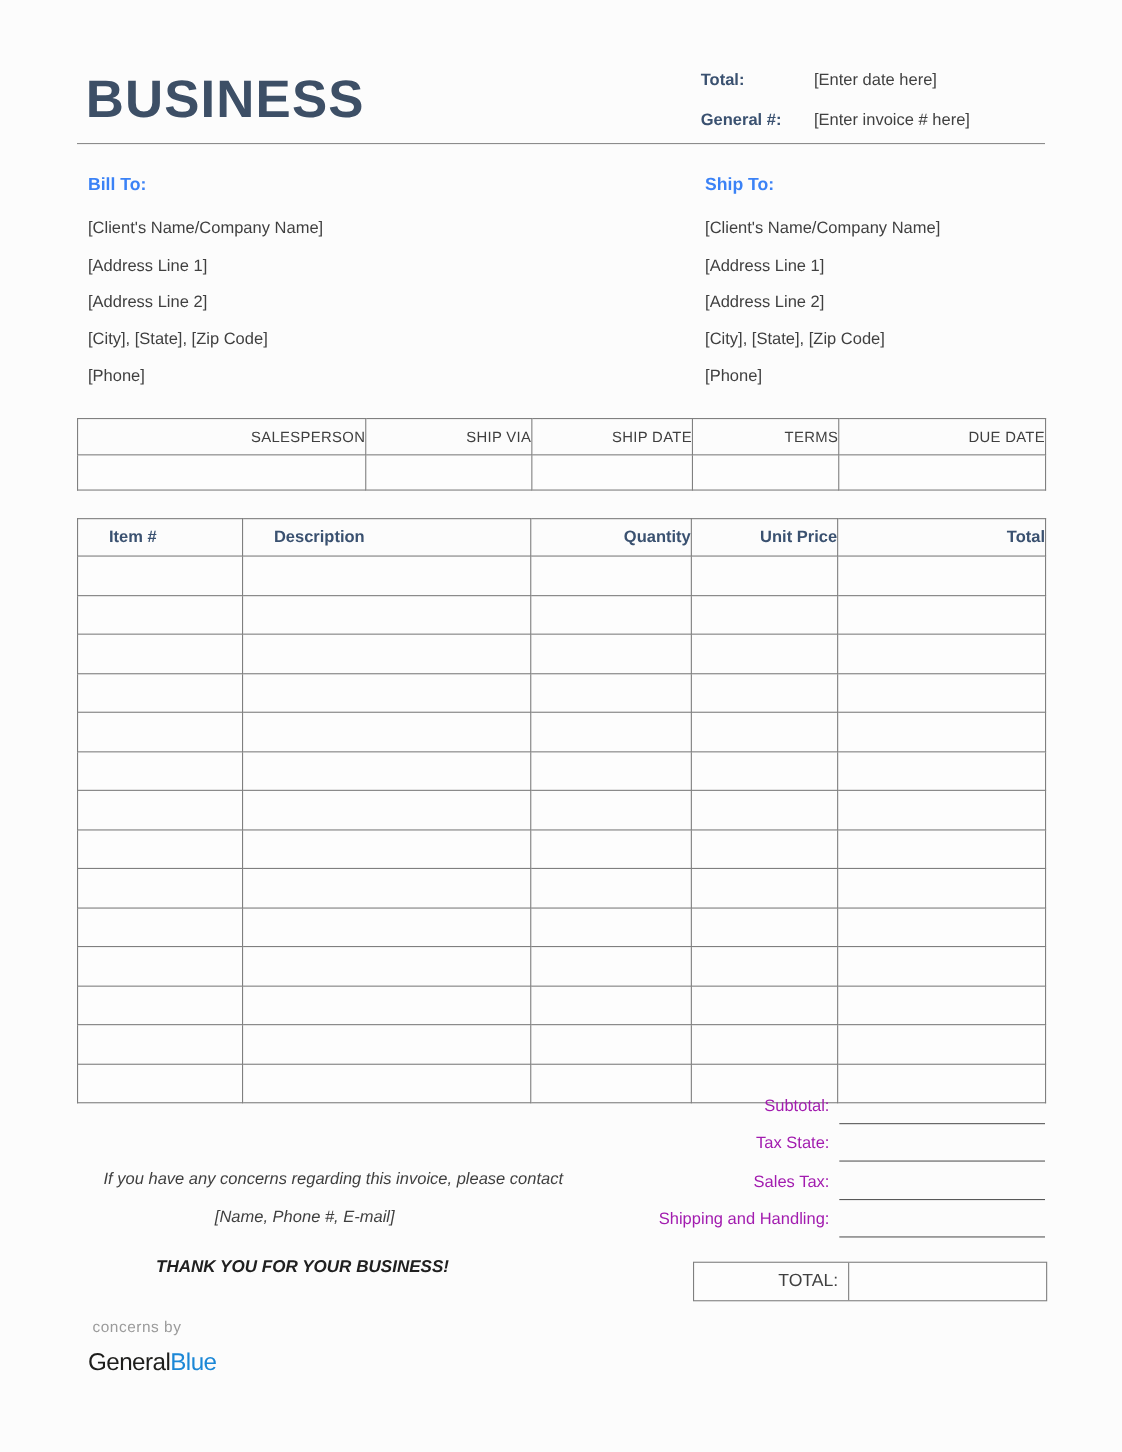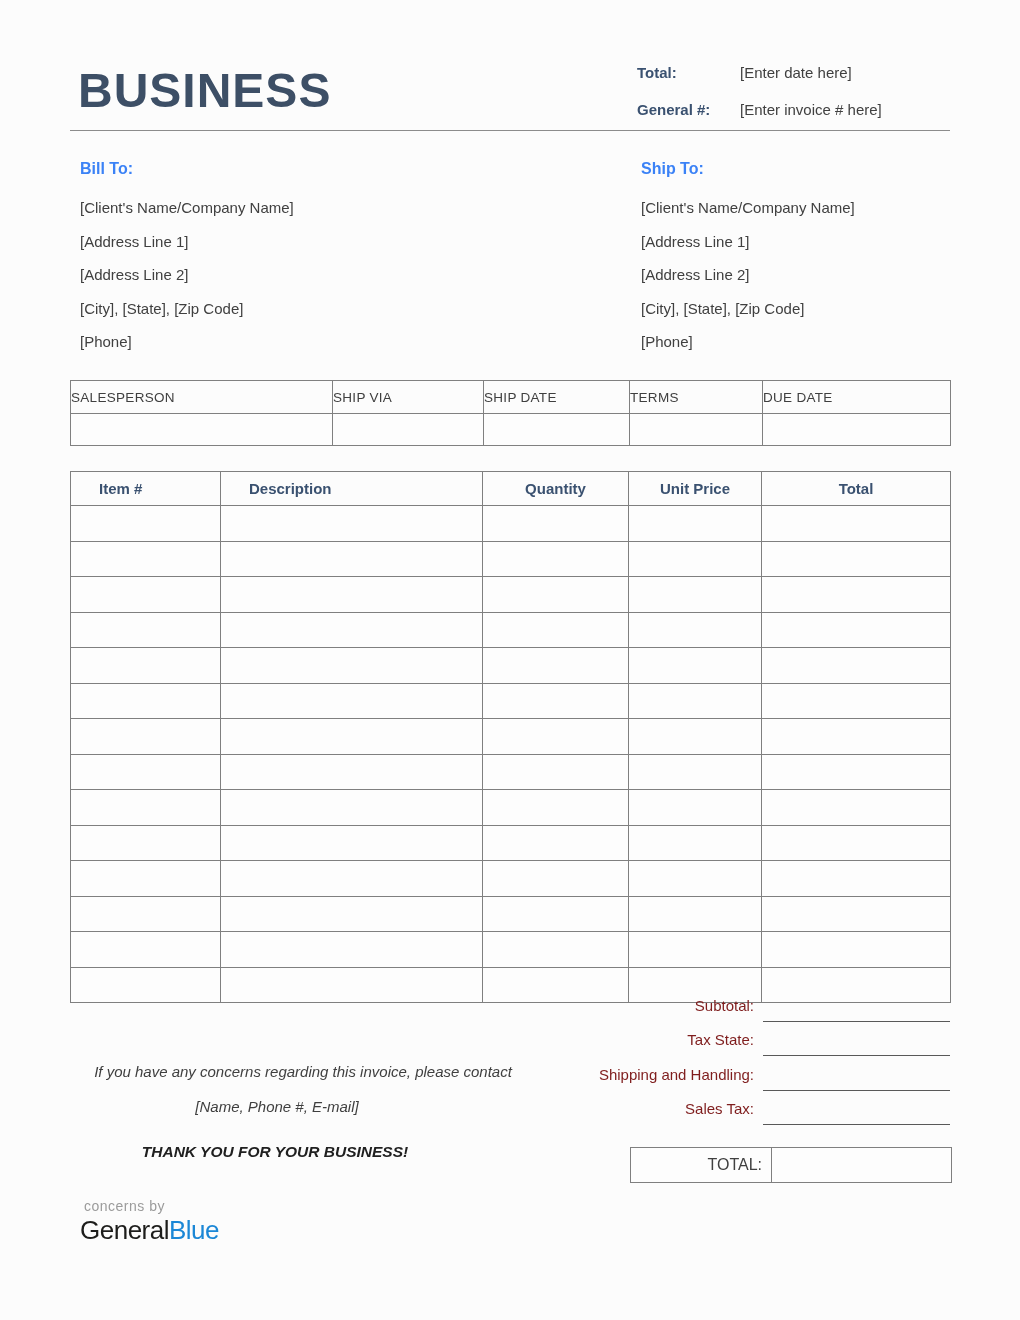--- a/index.html
+++ b/index.html
@@ -27,57 +27,57 @@
   .addr.bill { left:80px; }
   .addr.ship { left:641px; }
   .addr-heading { font-size:16px; font-weight:bold; color:#3b82f6; margin:0 0 13px 0; }
   .addr-lines { font-size:15px; line-height:33.6px; color:#404040; }
   
   table { border-collapse:collapse; table-layout:fixed; }
   .info-table { position:absolute; left:70px; top:380px; width:880px; }
   .info-table th, .info-table td { border:1px solid #808080; padding:0; }
   .info-table th {
     height:32px; font-size:13.5px; font-weight:normal; letter-spacing:0.3px;
-    color:#3F3F3F; text-align:left; background:#FCFCFC;
+    color:#3F3F3F; text-align:right; background:#FCFCFC;
   }
   .info-table td { height:31px; background:#FDFDFD; }
   .items-table { position:absolute; left:70px; top:471px; width:880px; }
   .items-table th, .items-table td { border:1px solid #7F7F7F; padding:0; }
   .items-table th {
     height:33px; font-size:15px; font-weight:bold; color:#3A5170;
     background:#FCFCFC;
   }
   .items-table th.left { text-align:left; padding-left:28px; }
-  .items-table th.center { text-align:center;margin-left:28px; }
+  .items-table th.center { text-align:right;margin-left:28px; }
   .items-table td { height:34.5px; background:#FDFDFD; }
   
   .summary { position:absolute; left:70px; top:995px; width:880px; }
   .sum-row { display:flex; height:34.4px; align-items:flex-start; }
-  .sum-label { flex:1; text-align:right; font-size:15px; line-height:19px; padding-top:1px; color:#7f1d1d; }
+  .sum-label { flex:1; text-align:right; font-size:15px; line-height:19px; padding-top:1px; color:#a21caf; }
   .sum-line { width:187px; height:26px; margin-left:9px; border-bottom:1px solid #595959; }
   
   .note { position:absolute; text-align:center; font-style:italic; font-size:15px; color:#3F3F3F; }
   .note1 { left:70px; top:1063px; width:466px; }
   .note2 { left:70px; top:1098px; width:414px; }
   .note3 { left:70px; top:1143px; width:410px; font-weight:bold; font-size:15.5px; color:#202020; }
   
   .total-box {
     position:absolute; left:630px; top:1147px; width:320px; height:34px;
     border:1px solid #7F7F7F; display:flex; background:#FDFDFD;
   }
   .total-label {
     width:131px; border-right:1px solid #7F7F7F;
     display:flex; align-items:center; justify-content:flex-end;
     padding-right:9px; font-size:16px; color:#404040;
   }
   .total-value { flex:1; }
   
   .logo { position:absolute; left:80px; top:1198px; }
   .powered-by { font-size:14px; color:#9B9B9B; letter-spacing:0.5px; margin-left:4px; }
-  .brand { font-size:26px; letter-spacing:-0.5px; margin-top:1px; }
+  .brand { font-size:22px; letter-spacing:-0.5px; margin-top:11px; }
   .brand-dark { color:#1D1D1B; }
   .brand-blue { color:#1B87D6; }
 </style>
 </head>
 <body>
 
 <div class="page">
 
   <div class="title">BUSINESS</div>
 
@@ -266,25 +266,25 @@
   <div class="summary">
       <div class="sum-row">
         <div class="sum-label">Subtotal:</div>
         <div class="sum-line"></div>
       </div>
       <div class="sum-row">
         <div class="sum-label">Tax State:</div>
         <div class="sum-line"></div>
       </div>
       <div class="sum-row">
+        <div class="sum-label">Sales Tax:</div>
+        <div class="sum-line"></div>
+      </div>
+      <div class="sum-row">
         <div class="sum-label">Shipping and Handling:</div>
-        <div class="sum-line"></div>
-      </div>
-      <div class="sum-row">
-        <div class="sum-label">Sales Tax:</div>
         <div class="sum-line"></div>
       </div>
     </div>
 
   <div class="note note1">If you have any concerns regarding this invoice, please contact</div>
   <div class="note note3">THANK YOU FOR YOUR BUSINESS!</div>
   <div class="note note2">[Name, Phone #, E-mail]</div>
 
   <div class="total-box">
     <div class="total-label">TOTAL:</div>

